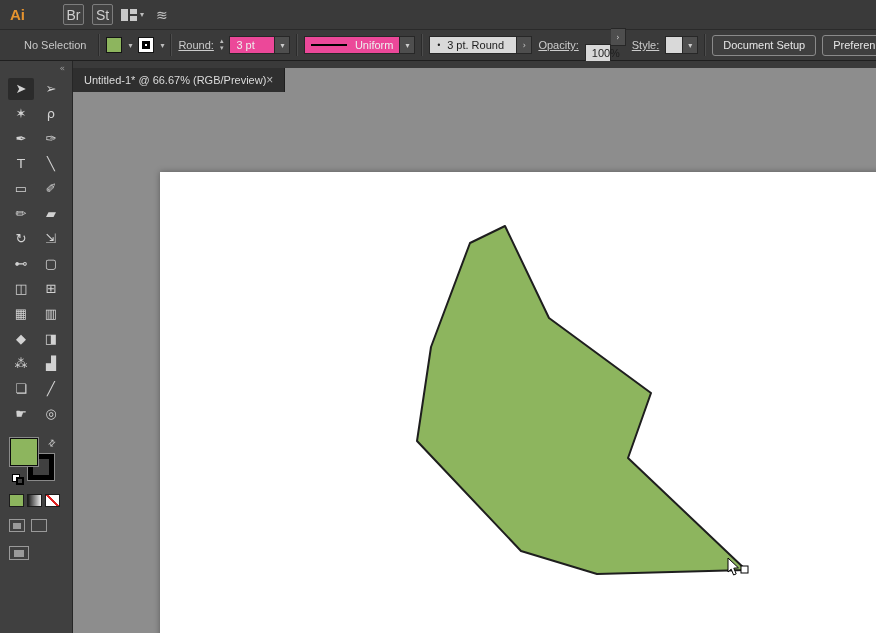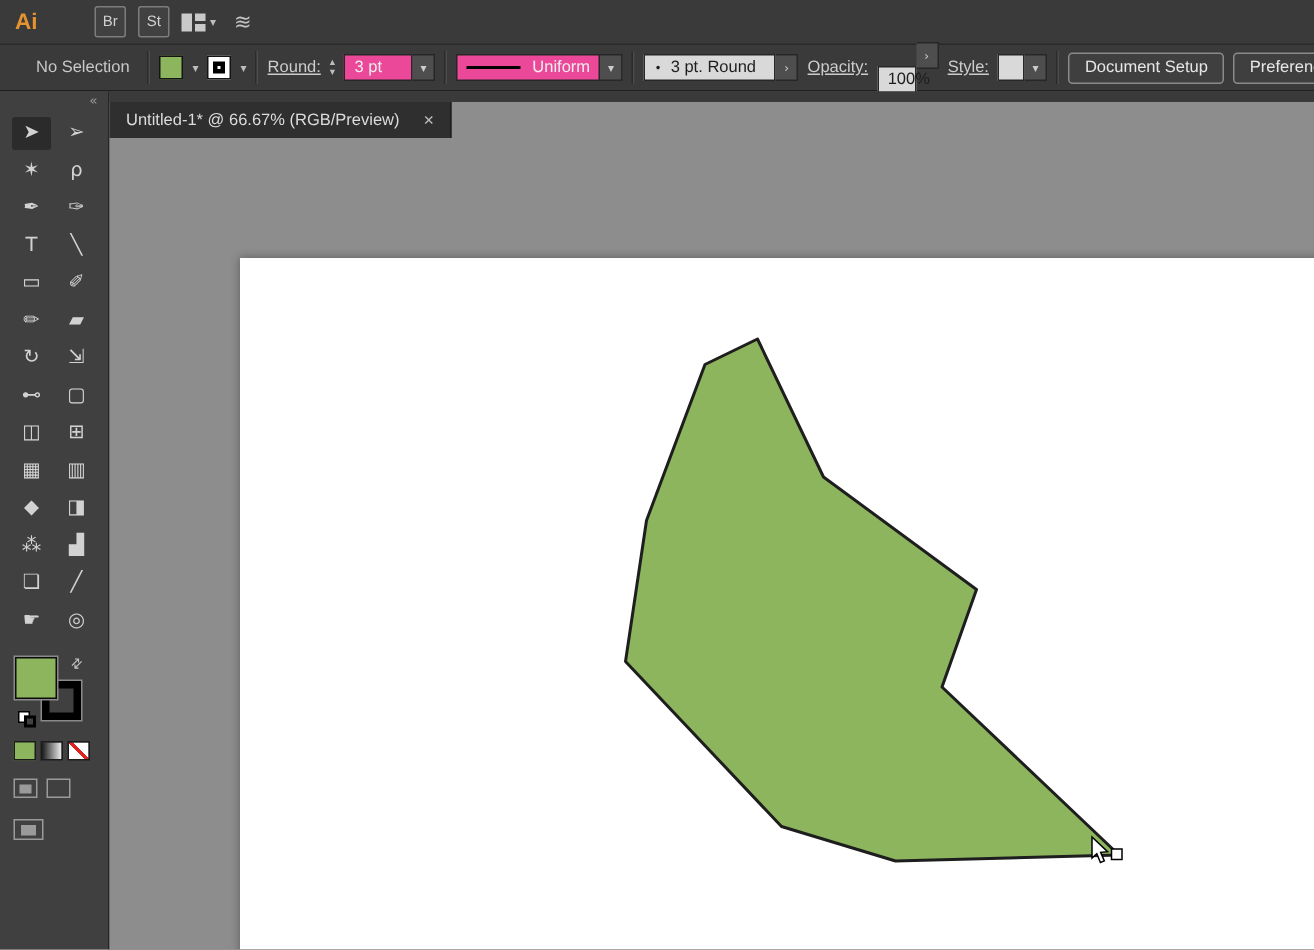--- a/index.html
+++ b/index.html
@@ -10,21 +10,21 @@
 
   
   .menubar{position:absolute;top:0;left:0;right:0;height:30px;background:#3a3a3a;
            border-bottom:1px solid #2a2a2a;display:flex;align-items:center;
            padding-left:10px;box-sizing:border-box;}
   .logo{font-weight:bold;font-size:15px;margin-right:16px;}
   .menu-items{display:flex;}
   .menu-item{color:#d6d6d6;font-size:12px;padding:0 9px;line-height:29px;cursor:default;}
   .mb-right{display:flex;align-items:center;gap:8px;margin-left:22px;}
   .sq-btn{width:19px;height:19px;border:1px solid #7d7d7d;border-radius:2px;color:#cfcfcf;
-          font-size:10px;display:flex;align-items:center;justify-content:center;background:#414141;}
+          font-size:14px;display:flex;align-items:center;justify-content:center;background:#414141;}
   .ws{display:flex;align-items:center;gap:3px;}
   .ws-icon{position:relative;width:16px;height:12px;display:inline-block;}
   .ws-icon i{position:absolute;background:#c9c9c9;}
   .ws-icon .c1{left:0;top:0;width:7px;height:12px;}
   .ws-icon .c2{left:9px;top:0;width:7px;height:5px;}
   .ws-icon .c3{left:9px;top:7px;width:7px;height:5px;}
   .chev{font-size:8px;color:#bdbdbd;}
   .touch{color:#c4c4c4;font-size:14px;margin-left:4px;}
 
   
@@ -75,21 +75,21 @@
   .dm{width:16px;height:13px;border:1px solid #9a9a9a;box-sizing:border-box;}
   .dm.inner{background:linear-gradient(#9a9a9a,#9a9a9a) center/8px 6px no-repeat;}
   .screen-mode{width:20px;height:14px;border:1px solid #9a9a9a;margin:14px 0 0 9px;
                box-sizing:border-box;background:linear-gradient(#9a9a9a,#9a9a9a) center/10px 7px no-repeat;}
 
   
   .docarea{position:absolute;left:73px;top:61px;right:0;bottom:0;display:flex;flex-direction:column;}
   .tabgap{height:7px;background:#3a3a3a;}
   .tabstrip{height:24px;background:#8d8d8d;display:flex;}
   .tab{background:#2f2f2f;color:#dcdcdc;font-size:11px;display:flex;align-items:center;
-       padding:0 11px;gap:16px;border-right:1px solid #1e1e1e;}
+       padding:0 11px;border-right:1px solid #1e1e1e;}
   .tab-close{color:#bcbcbc;font-size:12px;line-height:1;}
   .canvas{flex:1;position:relative;background:#8d8d8d;overflow:hidden;}
   .artboard{position:absolute;left:87px;top:80px;width:744px;height:560px;background:#ffffff;
             box-shadow:0 0 6px rgba(0,0,0,0.35);}
   .artboard svg{display:block;width:744px;height:560px;}
 </style>
 </head>
 <body>
 
 <div class="app">

